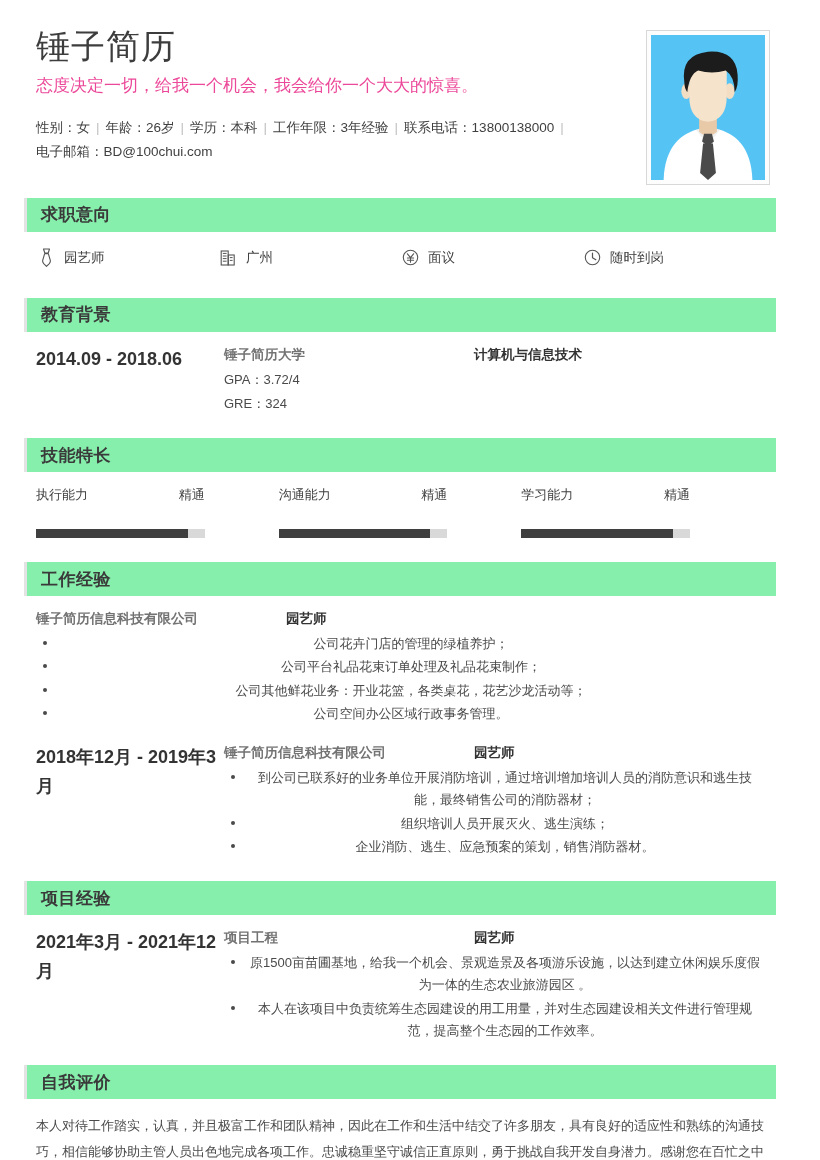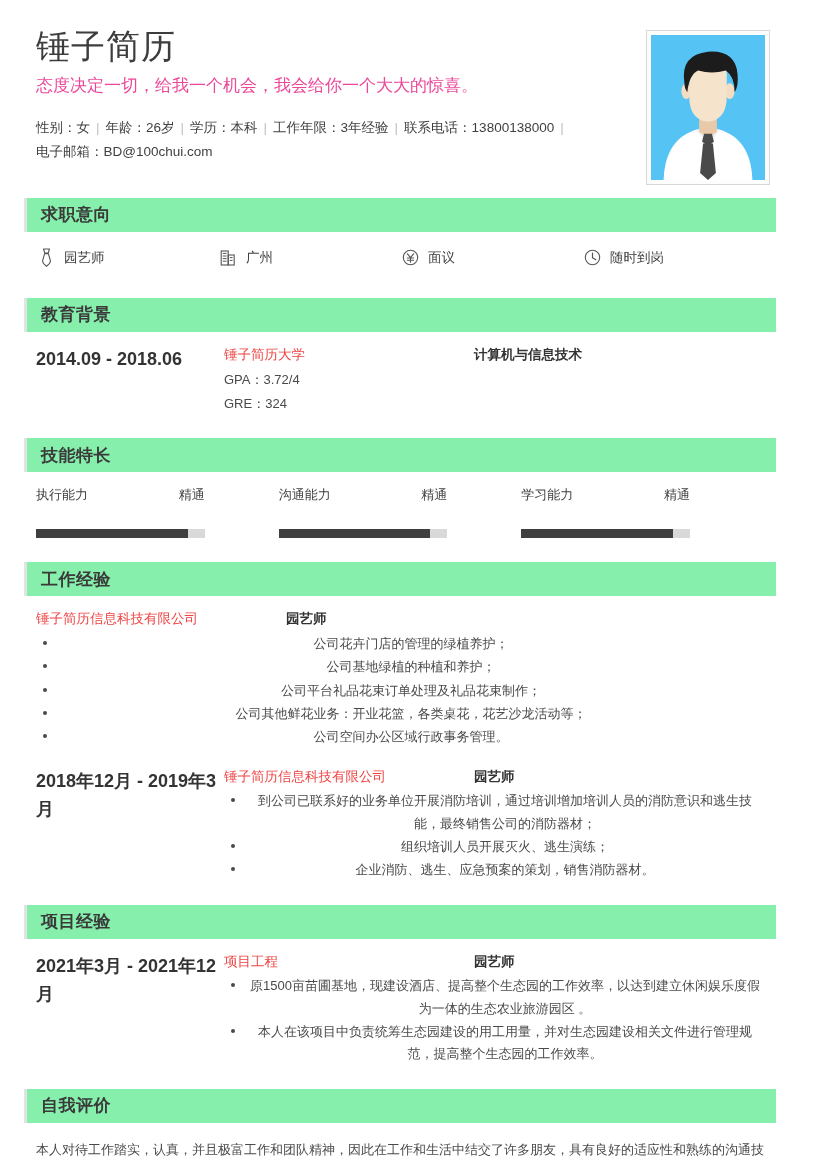--- a/index.html
+++ b/index.html
@@ -135,22 +135,22 @@
     line-height: 1.6;
     padding-top: 1px;
   }
   .entry-body { flex: 1 1 auto; min-width: 0; }
   .entry-head {
     display: flex;
     margin-bottom: 3px;
   }
   .entry-org {
     font-size: 13.5px;
-    font-weight: normal;
-    color: #ef4444;
+    font-weight: bold;
+    color: #737373;
     width: 250px;
     flex: 0 0 250px;
     line-height: 1.6;
   }
   .entry-role {
     font-size: 13.5px;
     font-weight: bold;
     color: #333;
     line-height: 1.6;
   }
@@ -365,21 +365,20 @@
   </div>
 
   <div class="entry">
     <div class="entry-body">
       <div class="entry-head">
         <div class="entry-org">锤子简历信息科技有限公司</div>
         <div class="entry-role">园艺师</div>
       </div>
       <ul class="bullets">
         <li>公司花卉门店的管理的绿植养护；</li>
-        <li>公司基地绿植的种植和养护；</li>
         <li>公司平台礼品花束订单处理及礼品花束制作；</li>
         <li>公司其他鲜花业务：开业花篮，各类桌花，花艺沙龙活动等；</li>
         <li>公司空间办公区域行政事务管理。</li>
       </ul>
     </div>
   </div>
 
   <div class="entry">
     <div class="entry-date">2018年12月 - 2019年3月</div>
     <div class="entry-body">
@@ -399,21 +398,21 @@
     <span class="sec-title">项目经验</span>
   </div>
   <div class="entry">
     <div class="entry-date">2021年3月 - 2021年12月</div>
     <div class="entry-body">
       <div class="entry-head">
         <div class="entry-org">项目工程</div>
         <div class="entry-role">园艺师</div>
       </div>
       <ul class="bullets">
-        <li>原1500亩苗圃基地，现建设酒店、提高整个生态园的工作效率，以达到建立休闲娱乐度假为一体的生态农业旅游园区 。</li>
+        <li>原1500亩苗圃基地，给我一个机会、景观造景及各项游乐设施，以达到建立休闲娱乐度假为一体的生态农业旅游园区 。</li>
         <li>本人在该项目中负责统筹生态园建设的用工用量，并对生态园建设相关文件进行管理规范，提高整个生态园的工作效率。</li>
       </ul>
     </div>
   </div>
 
   <div class="sec-bar">
     <span class="sec-title">自我评价</span>
   </div>
   <div class="summary">本人对待工作踏实，认真，并且极富工作和团队精神，因此在工作和生活中结交了许多朋友，具有良好的适应性和熟练的沟通技巧，相信能够协助主管人员出色地完成各项工作。忠诚稳重坚守诚信正直原则，勇于挑战自我开发自身潜力。感谢您在百忙之中阅览我的简历，静候佳音！</div>
 

